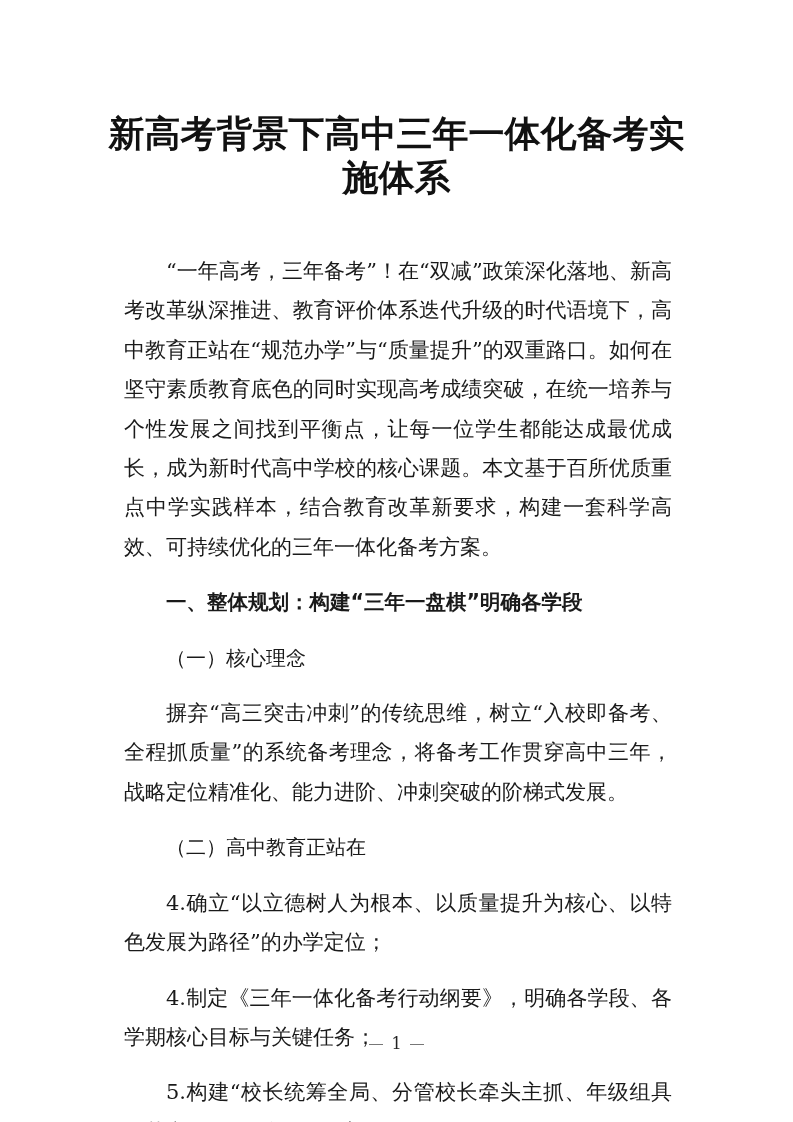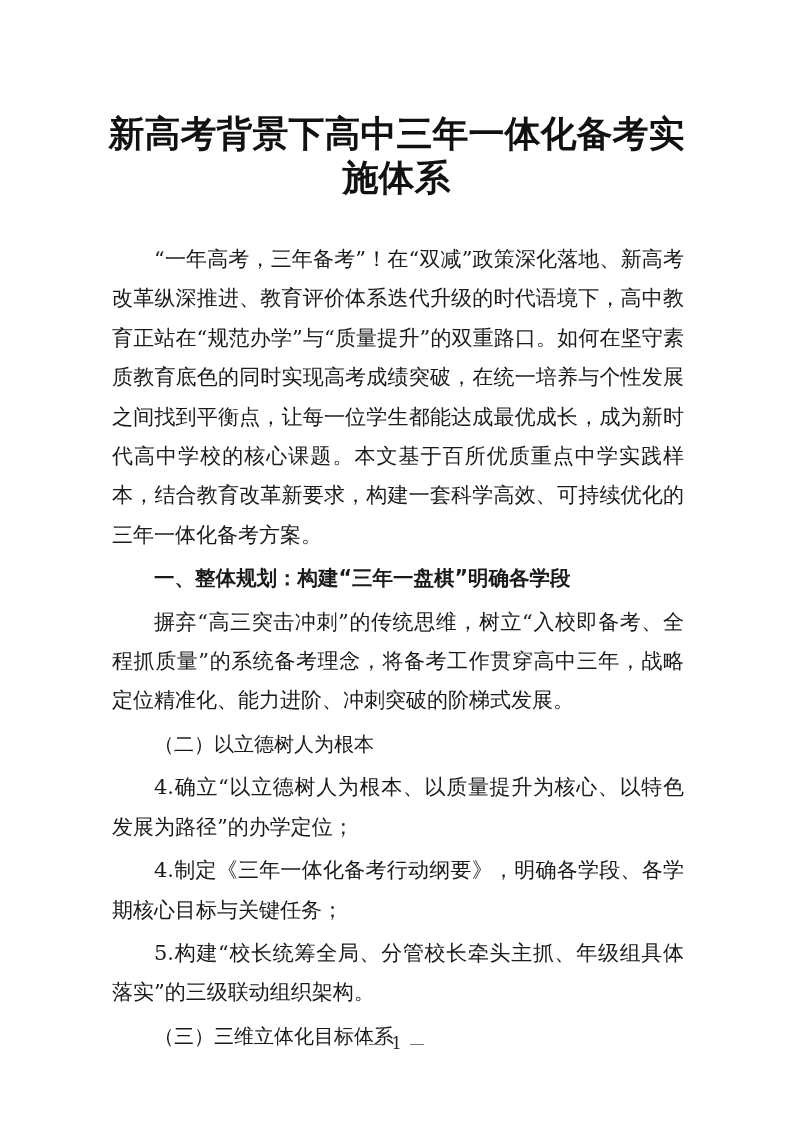--- a/index.html
+++ b/index.html
@@ -7,41 +7,42 @@
   .page { position: absolute; left: 0; top: 0; width: 793px; height: 1122px; background: #fff; color: #111; }
   .title {
     position: absolute; left: 100px; top: 112px; width: 593px;
     text-align: center; font-family: "DejaVu Sans", sans-serif; font-weight: bold;
     font-size: 36px; line-height: 44px; color: #111; letter-spacing: 0px;
   }
   .body {
     position: absolute; left: 108px; top: 236px; width: 580px;
     font-family: "DejaVu Serif", serif; font-size: 21px; line-height: 39.4px; color: #1a1a1a;
   }
-  .body p { margin: 4px; text-align: justify; text-align-last: left; }
+  .body p { margin: 16px; text-align: justify; text-align-last: left; }
   .body .indent { text-indent: 42px; }
   .h1 { font-family: "DejaVu Sans", sans-serif; font-weight: bold; font-size: 20.5px; padding-left: 42px; }
   .h2 { font-family: "DejaVu Sans", sans-serif; font-size: 20px; padding-left: 42px; }
   .footer {
     position: absolute; left: 0; top: 1034px; width: 793px; text-align: center;
     font-family: "DejaVu Serif", serif; font-size: 16px; color: #222;
   }
   .footer .dash { display: inline-block; width: 14px; height: 1px; background: #777; vertical-align: middle; margin: 0 8px; }
 </style>
 </head>
 <body>
 
 <div class="page">
   <div class="title">新高考背景下高中三年一体化备考实施体系</div>
 
   <div class="body">
     <p class="indent">“一年高考，三年备考”！在“双减”政策深化落地、新高考改革纵深推进、教育评价体系迭代升级的时代语境下，高中教育正站在“规范办学”与“质量提升”的双重路口。如何在坚守素质教育底色的同时实现高考成绩突破，在统一培养与个性发展之间找到平衡点，让每一位学生都能达成最优成长，成为新时代高中学校的核心课题。本文基于百所优质重点中学实践样本，结合教育改革新要求，构建一套科学高效、可持续优化的三年一体化备考方案。</p>
     <p class="h1">一、整体规划：构建“三年一盘棋”明确各学段</p>
+    <p class="h2">（一）核心理念</p>
     <p class="indent">摒弃“高三突击冲刺”的传统思维，树立“入校即备考、全程抓质量”的系统备考理念，将备考工作贯穿高中三年，战略定位精准化、能力进阶、冲刺突破的阶梯式发展。</p>
-    <p class="h2">（二）以立德树人为根本</p>
+    <p class="h2">（二）高中教育正站在</p>
     <p class="indent">4.确立“以立德树人为根本、以质量提升为核心、以特色发展为路径”的办学定位；</p>
     <p class="indent">4.制定《三年一体化备考行动纲要》，明确各学段、各学期核心目标与关键任务；</p>
     <p class="indent">5.构建“校长统筹全局、分管校长牵头主抓、年级组具体落实”的三级联动组织架构。</p>
     <p class="h2">（三）三维立体化目标体系</p>
   </div>
 
   <div class="footer">
     <span class="dash"></span><span>1</span><span class="dash"></span>
   </div>
 </div>

